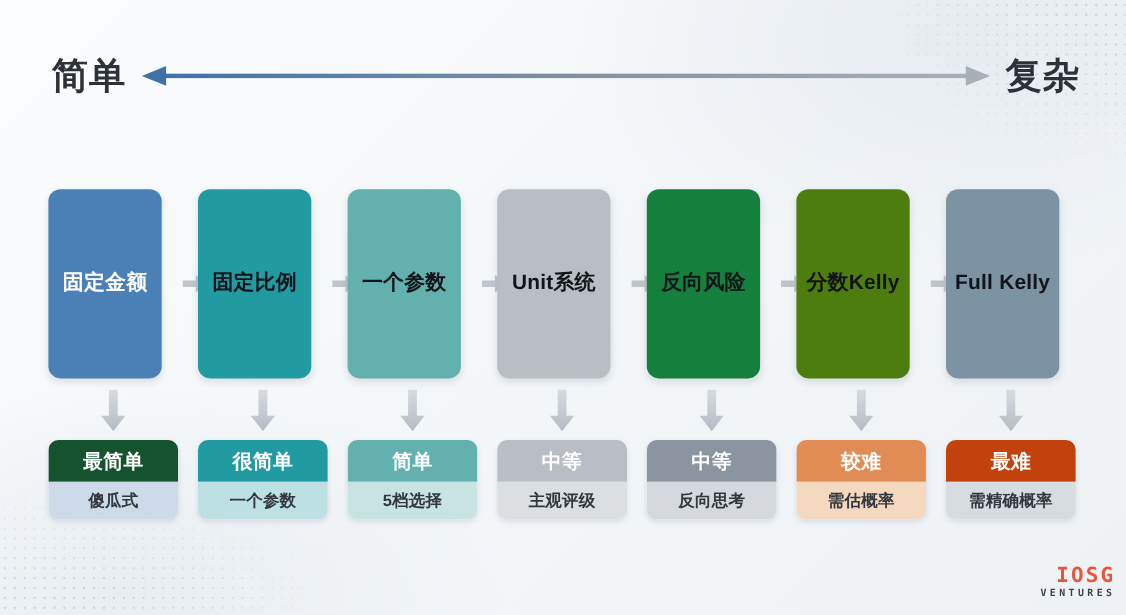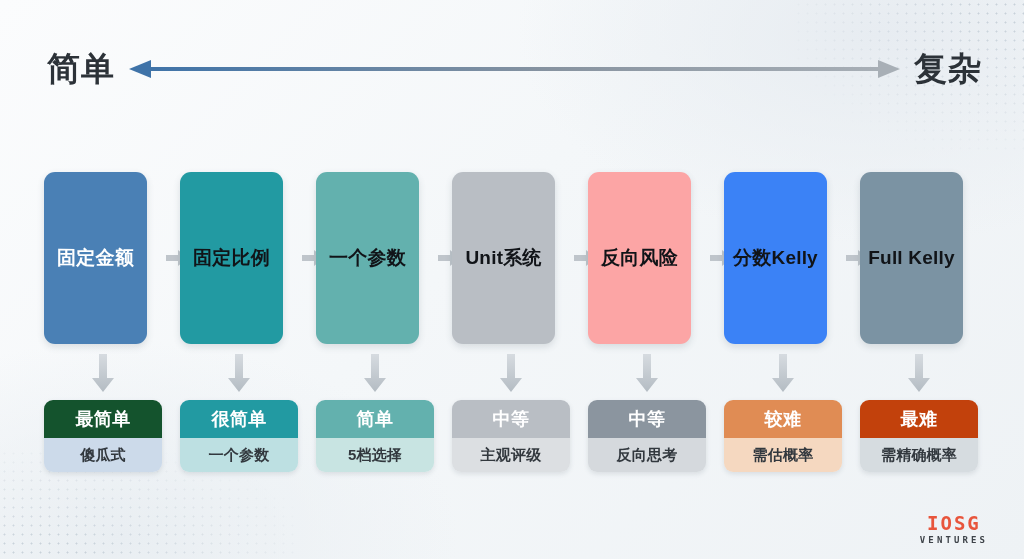--- a/index.html
+++ b/index.html
@@ -142,22 +142,22 @@
     justify-content: center;
     font-size: 15px;
     font-weight: 700;
     color: #32383e;
     letter-spacing: 0.2px;
   }
 
   
   #brand-logo {
     position: absolute;
-    right: 36px; bottom: 14px;
-    text-align: center;
+    right: 10px; bottom: 14px;
+    text-align: right;
     line-height: 1;
   }
   #brand-logo-mark {
     font-size: 19px;
     font-weight: 700;
     letter-spacing: 2px;
     color: #e8553c;
     font-family: "DejaVu Sans Mono", monospace;
   }
   #brand-logo-word {
@@ -293,21 +293,21 @@
           </defs>
           <path d="M7 0 H15 V24 H22 L11 38 L0 24 H7 Z" fill="url(#dg3)"></path>
         </svg>
       </div>
       <div class="diff-card">
         <div class="diff-head" style="background: rgb(185, 190, 196);">中等</div>
         <div class="diff-body" style="background: rgb(220, 223, 226);">主观评级</div>
       </div>
     </div>
     <div class="column" style="left: 544px;">
-      <div class="method-box" style="background: #fca5a5;">
+      <div class="method-box" style="background: #15803d;">
         <div class="method-label" style="color: rgb(17, 20, 24);">反向风险</div>
       </div>
       <div class="connector">
         <svg width="22" height="16" viewBox="0 0 22 16" aria-hidden="true">
           <path d="M0 5 H12 V0 L22 8 L12 16 V11 H0 Z" fill="#bfc5cb"></path>
         </svg>
       </div>
       <div class="down-arrow">
         <svg width="22" height="38" viewBox="0 0 22 38" aria-hidden="true">
           <defs>
@@ -318,21 +318,21 @@
           </defs>
           <path d="M7 0 H15 V24 H22 L11 38 L0 24 H7 Z" fill="url(#dg4)"></path>
         </svg>
       </div>
       <div class="diff-card">
         <div class="diff-head" style="background: rgb(139, 149, 159);">中等</div>
         <div class="diff-body" style="background: rgb(213, 217, 221);">反向思考</div>
       </div>
     </div>
     <div class="column" style="left: 680px;">
-      <div class="method-box" style="background: #3b82f6; text-align: right;">
+      <div class="method-box" style="background: #4d7c0f; text-align: right;">
         <div class="method-label" style="color: rgb(17, 20, 24);">分数Kelly</div>
       </div>
       <div class="connector">
         <svg width="22" height="16" viewBox="0 0 22 16" aria-hidden="true">
           <path d="M0 5 H12 V0 L22 8 L12 16 V11 H0 Z" fill="#bfc5cb"></path>
         </svg>
       </div>
       <div class="down-arrow">
         <svg width="22" height="38" viewBox="0 0 22 38" aria-hidden="true">
           <defs>

